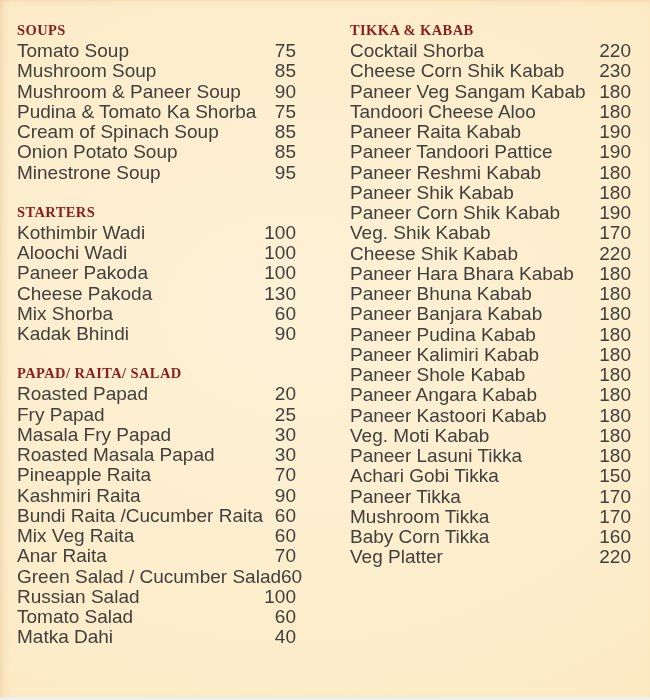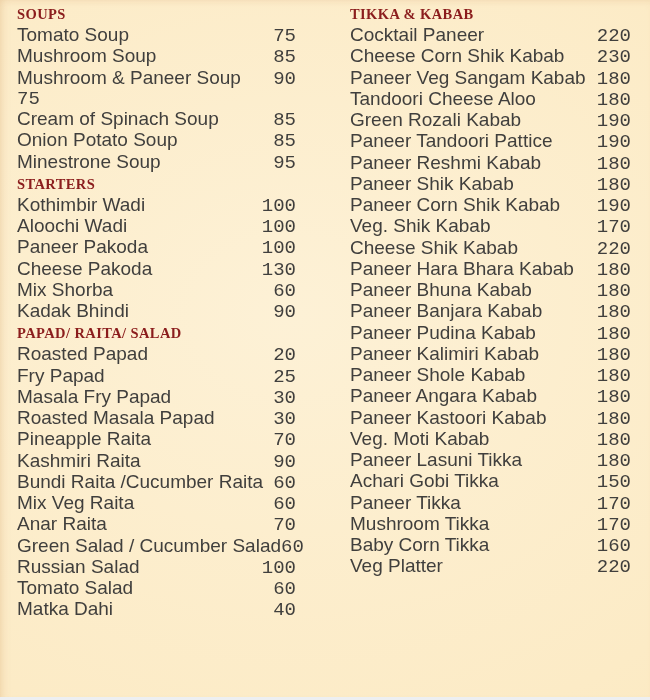--- a/index.html
+++ b/index.html
@@ -17,45 +17,46 @@
         var(--background-light, #fdf1d6) 0%,
         var(--background, #fcebc6) 65%,
         #fbe7bd 100%);
     box-shadow:
       inset 6px 0 10px -5px rgba(205,150,90,0.30),
       inset 0 5px 10px -6px rgba(205,150,90,0.22);
     font-family: "Liberation Sans", sans-serif;
   }
   .column {
     position: absolute;
-    top: 3px;
+    top: 19px;
   }
   .column-left  { left: 17px;  width: 279px; }
   .column-right { left: 350px; width: 281px; }
 
   .section-heading {
     font-family: "Liberation Serif", serif;
     font-weight: bold;
     font-size: 14.5px;
     line-height: 22px;
     letter-spacing: 0.4px;
     color: var(--heading, #8b1d1d);
+    margin-top: 18px;
   }
   .section-heading:first-child { margin-top: 0; }
 
   .menu-row {
     display: flex;
     justify-content: space-between;
     align-items: baseline;
     font-size: 19px;
     line-height: 20.25px;
     color: var(--text, #403f3d);
   }
   .item-name  { white-space: nowrap; }
-  .item-price { white-space: nowrap; font-family: Liberation Mono, monospace; }
+  .item-price { white-space: nowrap; }
 
   .bottom-strip {
     position: absolute;
     left: 0; right: 0; bottom: 0;
     height: 3px;
     background: var(--bottom-strip, #edeff1);
   }
 </style>
 </head>
 <body>
@@ -69,20 +70,21 @@
       </div>
       <div class="menu-row">
         <span class="item-name">Mushroom Soup</span>
         <span class="item-price">85</span>
       </div>
       <div class="menu-row">
         <span class="item-name">Mushroom &amp; Paneer Soup</span>
         <span class="item-price">90</span>
       </div>
       <div class="menu-row">
+        <span class="item-name">Pudina &amp; Tomato Ka Shorba</span>
         <span class="item-price">75</span>
       </div>
       <div class="menu-row">
         <span class="item-name">Cream of Spinach Soup</span>
         <span class="item-price">85</span>
       </div>
       <div class="menu-row">
         <span class="item-name">Onion Potato Soup</span>
         <span class="item-price">85</span>
       </div>
@@ -165,37 +167,37 @@
         <span class="item-price">60</span>
       </div>
       <div class="menu-row">
         <span class="item-name">Matka Dahi</span>
         <span class="item-price">40</span>
       </div>
     </div>
   <div class="column column-right">
       <div class="section-heading">TIKKA &amp; KABAB</div>
       <div class="menu-row">
-        <span class="item-name">Cocktail Paneer</span>
+        <span class="item-name">Cocktail Shorba</span>
         <span class="item-price">220</span>
       </div>
       <div class="menu-row">
         <span class="item-name">Cheese Corn Shik Kabab</span>
         <span class="item-price">230</span>
       </div>
       <div class="menu-row">
         <span class="item-name">Paneer Veg Sangam Kabab</span>
         <span class="item-price">180</span>
       </div>
       <div class="menu-row">
         <span class="item-name">Tandoori Cheese Aloo</span>
         <span class="item-price">180</span>
       </div>
       <div class="menu-row">
-        <span class="item-name">Green Rozali Kabab</span>
+        <span class="item-name">Paneer Raita Kabab</span>
         <span class="item-price">190</span>
       </div>
       <div class="menu-row">
         <span class="item-name">Paneer Tandoori Pattice</span>
         <span class="item-price">190</span>
       </div>
       <div class="menu-row">
         <span class="item-name">Paneer Reshmi Kabab</span>
         <span class="item-price">180</span>
       </div>

